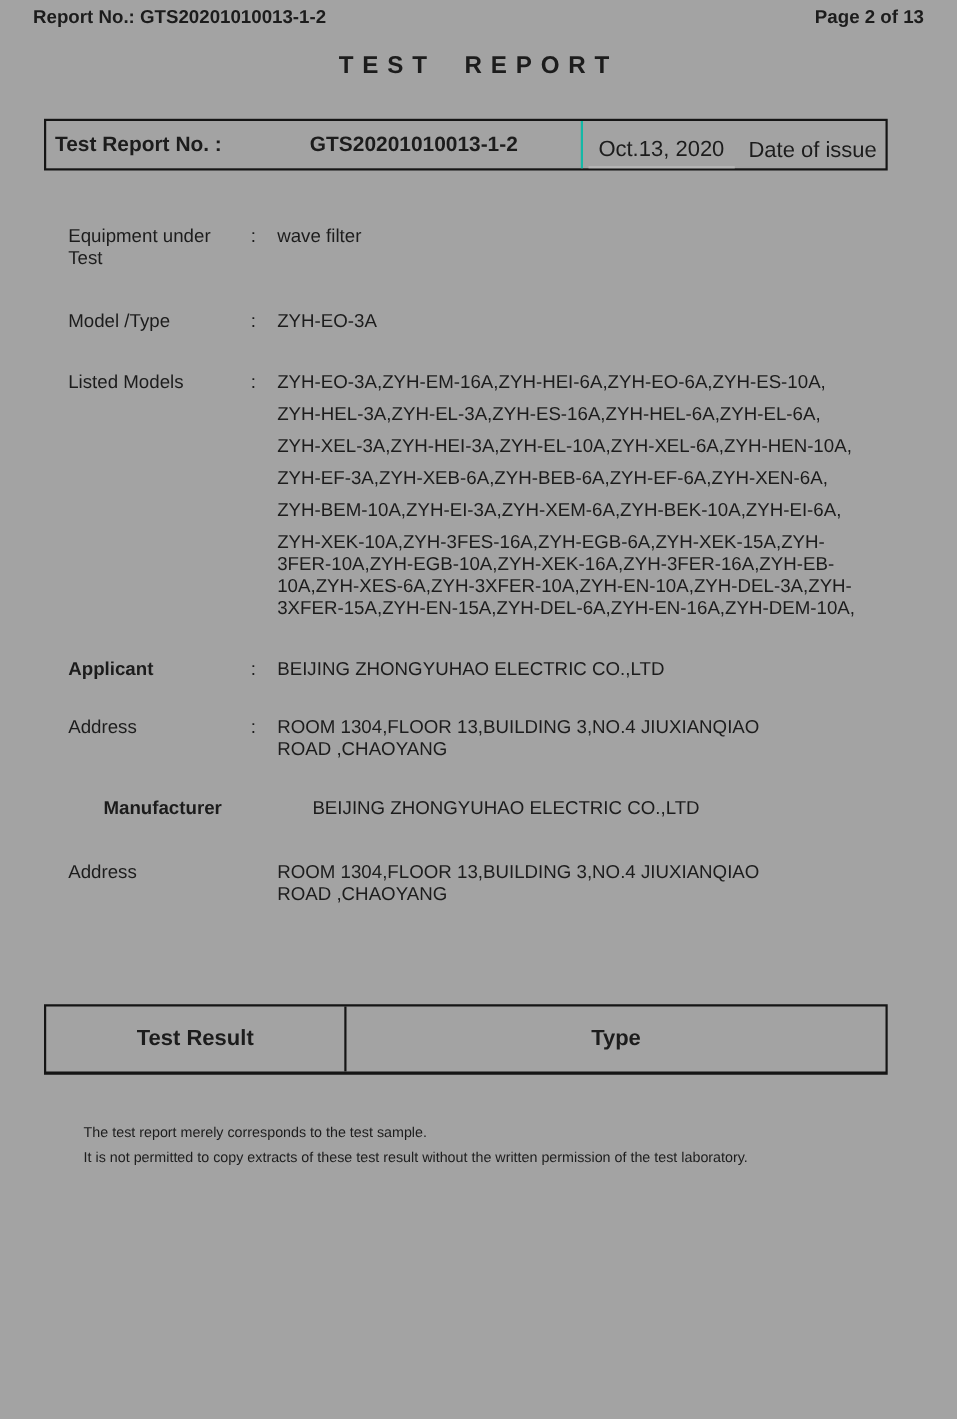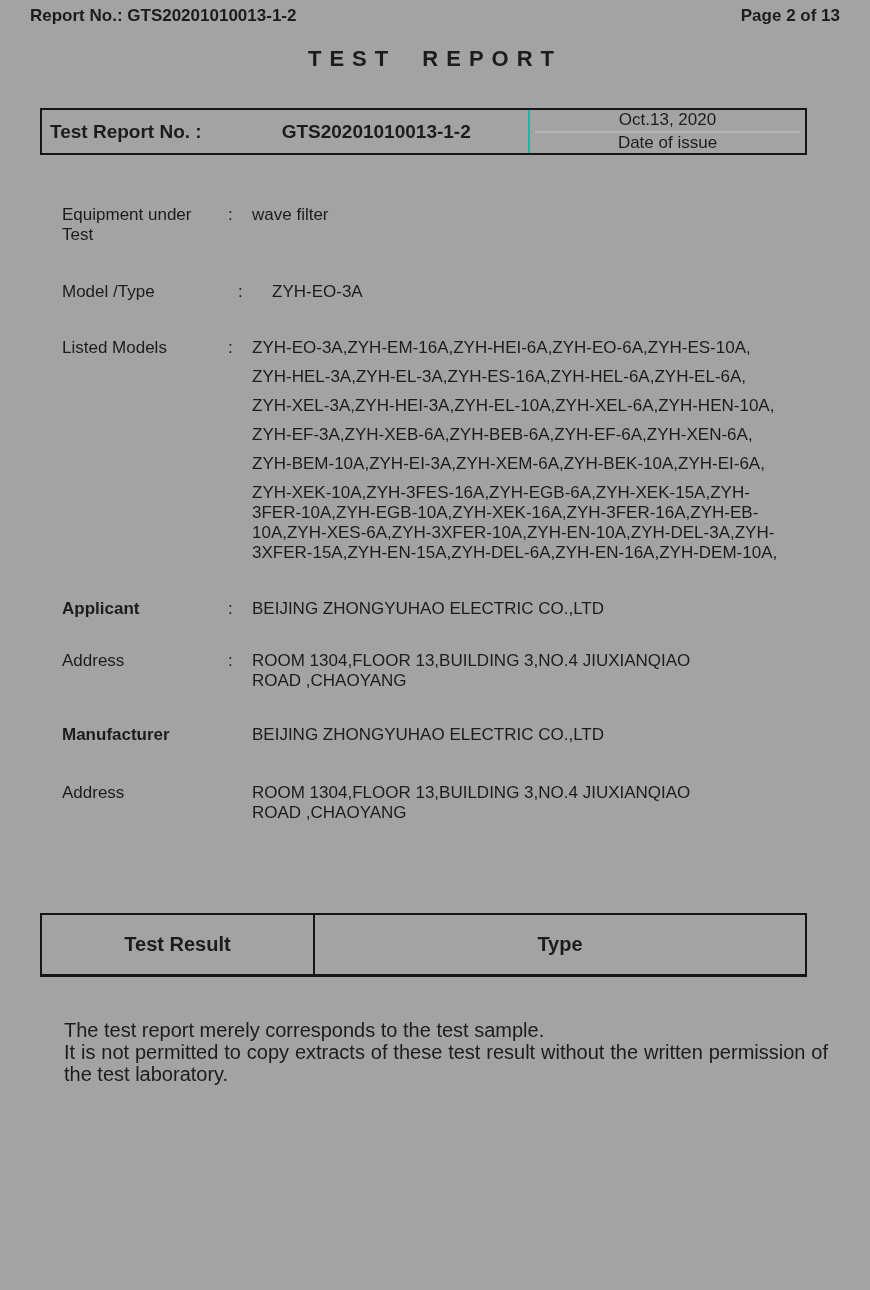--- a/index.html
+++ b/index.html
@@ -32,40 +32,40 @@
     border:2px solid #151515;
     display:flex;
   }
   .rt-left {
     box-sizing:border-box; width:488px;
     display:flex; align-items:center;
     border-right:2px solid #14b8a6;
   }
   .rt-label { padding-left:8px; font-size:19px; font-weight:bold; }
   .rt-number { margin-left:80px; font-size:19px; font-weight:bold; }
-  .rt-right { flex:1; display:flex; flex-direction:column; font-size:17px; }
+  .rt-right { flex:1; display:flex; flex-direction:row; font-size:20px;margin-top:12px; }
   .rt-cell { flex:1; display:flex; align-items:center; justify-content:center; }
   .rt-date-top { border-bottom:2px solid #b6b6b6; margin:0 5px; }
   
   .field-row {
     display:flex; align-items:flex-start;
     padding-left:62px;
     font-size:17px; line-height:20px;
   }
   .f-label { box-sizing:border-box; width:166px; padding-right:14px; }
   .f-sep { width:24px; }
   .f-value { width:538px; }
   .f-value--narrow { width:480px; }
   .bold { font-weight:bold; }
   .row-equipment    { margin-top:50px; }
-  .row-model        { margin-top:37px;gap:10px; }
+  .row-model        { margin-top:37px; }
   .row-listed       { margin-top:36px; }
   .row-applicant    { margin-top:36px; }
   .row-address1     { margin-top:32px; }
-  .row-manufacturer { margin-top:34px; }
+  .row-manufacturer { margin-top:34px;margin-left:32px; }
   .row-address2     { margin-top:38px; }
   .lm-para { margin-bottom:9px; }
   .lm-para:last-child { margin-bottom:0; }
   
   .result-table {
     box-sizing:border-box;
     margin:90px 63px 0 40px;
     height:64px;
     border:2px solid #151515;
     border-bottom-width:3px;
@@ -75,21 +75,21 @@
   .res-left {
     box-sizing:border-box; width:273px;
     border-right:2px solid #151515;
     display:flex; align-items:center; justify-content:center;
   }
   .res-right { flex:1; display:flex; align-items:center; justify-content:center; }
   
   .footer-note {
     margin-top:42px;
     padding:0 42px 0 64px;
-    font-size:20px; line-height:22px;
+    font-size:13px; line-height:22px;margin-left:12px;
   }
   .footer-line2 { text-align:justify; margin:0; }
 </style>
 </head>
 <body>
 
 <div class="page">
 
   <div class="page-header">
     <span>Report No.: GTS20201010013-1-2</span>

